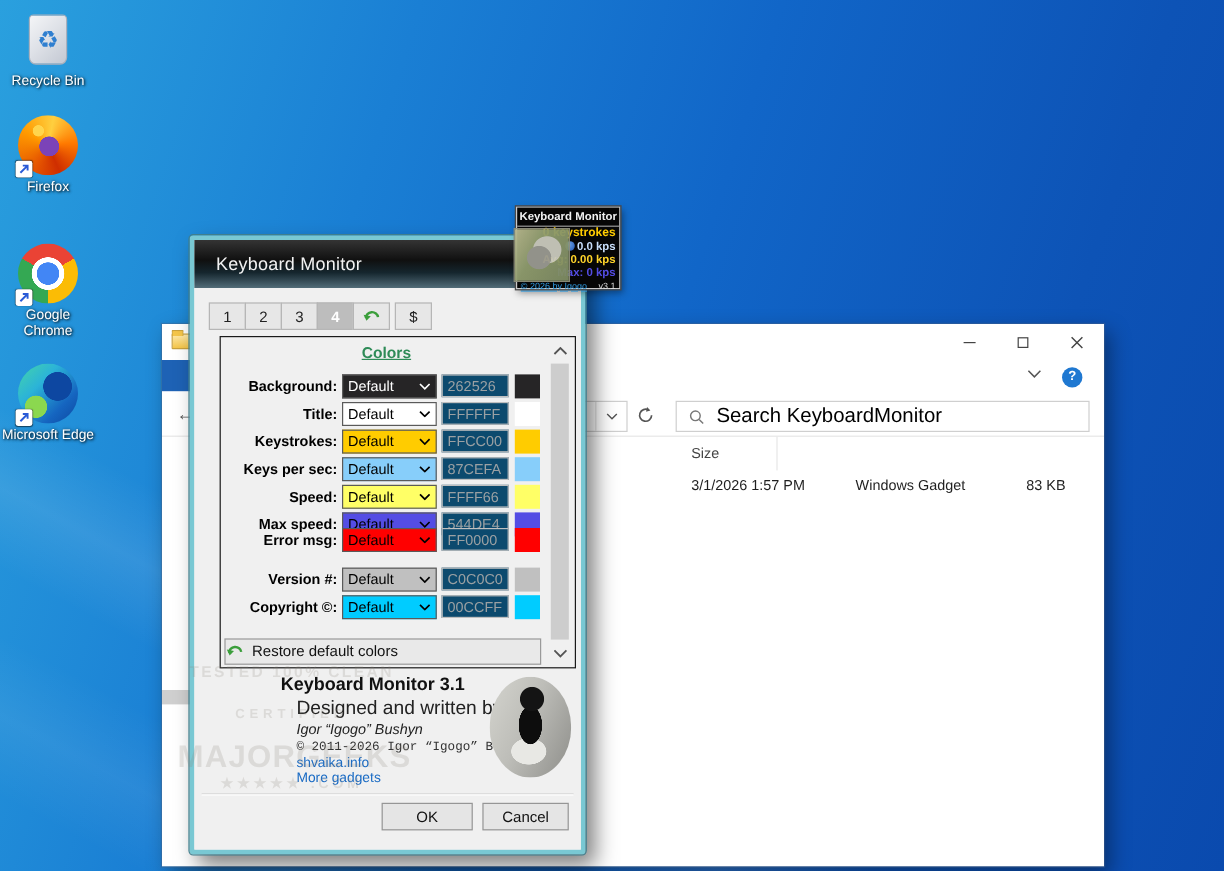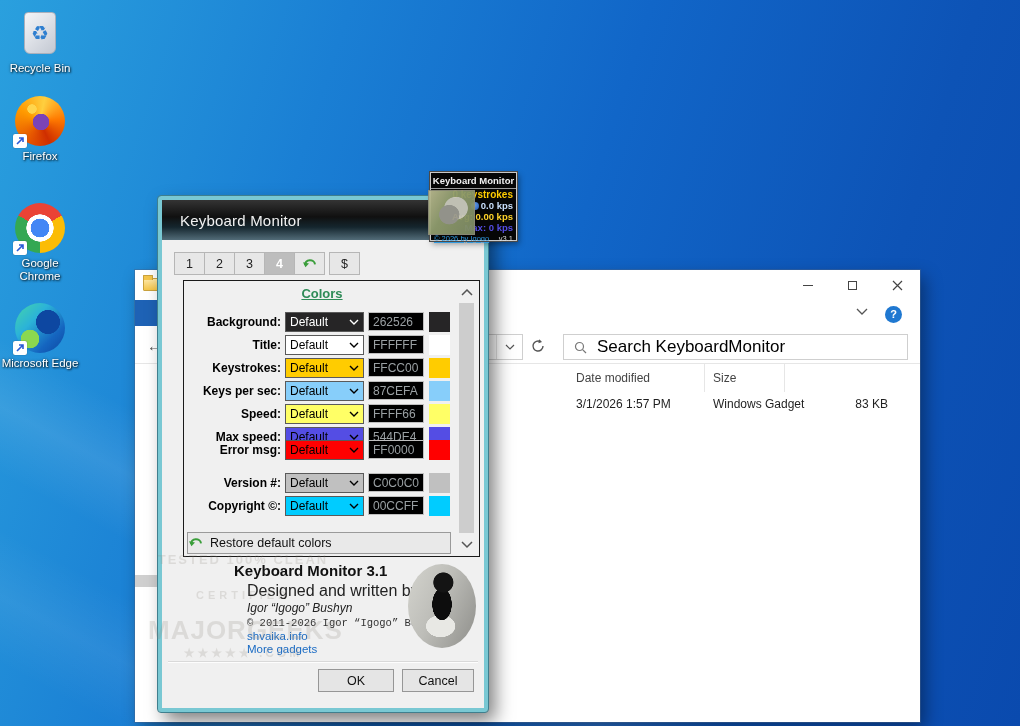--- a/index.html
+++ b/index.html
@@ -111,21 +111,21 @@
   .tab.sel { background:#bdbdbd; color:#fff; font-weight:bold; }
   .tab.money { margin-left:4px; }
 
   .colorbox { position:absolute; left:21px; top:40px; width:297px; height:277px; border:1px solid #1a1a1a; }
   .c-heading { position:absolute; left:0; top:5px; width:276px; text-align:center; color:#2e8b57;
     font-weight:bold; font-size:13px; text-decoration:underline; }
   .crow { position:absolute; left:0; height:23px; display:flex; align-items:center; }
   .crow .clabel { width:101px; text-align:right; font-weight:bold; font-size:12px; padding-right:4px; color:#000; }
   .cselect { width:79px; height:20px; border:1px solid #5a5a5a; background:#fff; display:flex;
     align-items:center; justify-content:space-between; padding:0 4px; font-size:12px; cursor:pointer; }
-  .chex { width:56px; height:19px; margin-left:4px; border:1px solid #bfbfbf; background:#000000;
+  .chex { width:56px; height:19px; margin-left:4px; border:1px solid #bfbfbf; background:#0c4a6e;
     color:#9aa0a3; font-size:12px; display:flex; align-items:center; padding-left:4px; }
   .cswatch { width:21px; height:20px; margin-left:5px; }
   .vscroll { position:absolute; right:4px; top:4px; width:17px; height:268px; background:#f0f0f0; }
   .vs-btn { position:absolute; left:0; width:17px; height:16px; display:flex; align-items:center; justify-content:center; cursor:pointer; }
   .vs-up { top:0; } .vs-down { bottom:0; }
   .vs-thumb { position:absolute; left:1px; top:18px; width:15px; height:230px; background:#cdcdcd; cursor:grab; }
   .restore-btn { position:absolute; left:3px; top:251px; width:264px; height:22px; background:#e9e9e9;
     border:1px solid #9a9a9a; display:flex; align-items:center; justify-content:flex-start; gap:6px;
     font-size:12.5px; color:#111; cursor:pointer; }
 
@@ -249,21 +249,20 @@
       </div>
       <div class="searchbox">
         <svg width="13" height="13">
           <circle cx="5.5" cy="5.5" r="4" fill="none" stroke="#777" stroke-width="1.2"></circle>
           <line x1="8.6" y1="8.6" x2="12" y2="12" stroke="#777" stroke-width="1.2"></line>
         </svg>
         <span class="ph">Search KeyboardMonitor</span>
       </div>
     </div>
     <div class="ex-headers">
-      <div class="hcell hc-date">Date modified</div>
       <div class="hcell hc-size">Size</div>
     </div>
     <div class="ex-row">
       <div class="rcell rc-date">3/1/2026 1:57 PM</div>
       <div class="rcell rc-type">Windows Gadget</div>
       <div class="rcell rc-size">83 KB</div>
     </div>
     <div class="gray-sliver"></div>
   </div>
 

